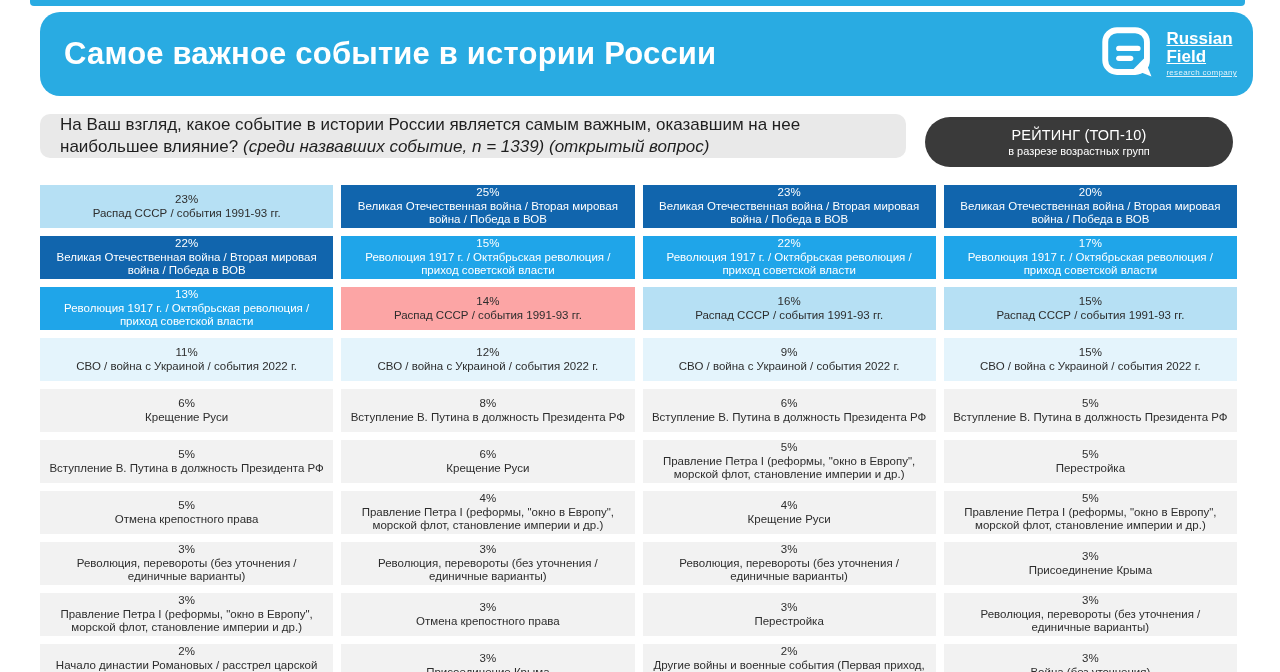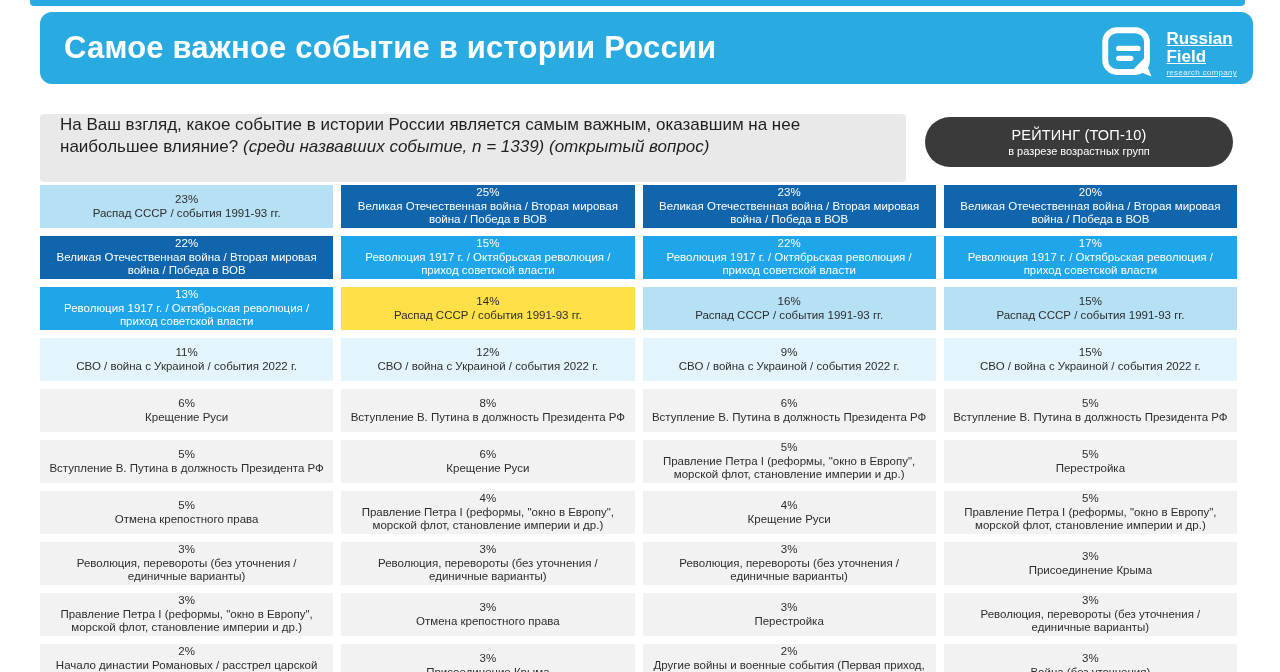--- a/index.html
+++ b/index.html
@@ -2,31 +2,31 @@
 <html><head>
 <meta charset="utf-8">
 <style>
   * { margin:0; padding:0; box-sizing:border-box; }
   html,body { background:#fff; }
   body { font-family:"Liberation Sans","DejaVu Sans",sans-serif; }
   .page { position:relative; width:1280px; height:672px; overflow:hidden; background:#fff; }
 
   .top-strip { position:absolute; left:30px; top:0; width:1215px; height:6px; border-radius:0 0 4px 4px; }
 
-  .title-bar { position:absolute; left:40px; top:12px; width:1213px; height:72px;
-               border-radius:12px; display:flex; align-items:center; }
+  .title-bar { position:absolute; left:40px; top:12px; width:1213px; height:84px;
+               border-radius:20px; display:flex; align-items:center; }
   .title-bar h1 { color:#fff; font-size:31px; font-weight:bold; padding-left:24px; letter-spacing:.2px; }
 
   .logo { position:absolute; right:16px; top:11px; height:62px; display:flex; align-items:center; gap:10px; }
   .logo-text { color:#fff; line-height:1.05;text-decoration:underline; }
   .logo-text .ln { font-size:17px; font-weight:bold; }
   .logo-text .sub { font-size:8px; font-weight:normal; opacity:.85; margin-top:3px; letter-spacing:.3px; }
 
-  .question-box { position:absolute; left:40px; top:114px; width:866px; height:68px;
-                  background:#e9e9e9; border-radius:4px; display:flex; }
+  .question-box { position:absolute; left:40px; top:114px; width:866px; height:44px;
+                  background:#e9e9e9; border-radius:10px; display:flex; align-items:center; }
   .question-box p { font-size:17px; color:#1f1f1f; line-height:1.3; padding:0 40px 0 20px; max-width:860px; }
   .question-box i { font-style:italic; }
 
   .badge { position:absolute; left:925px; top:117px; width:308px; height:50px; background:#3a3a3a;
            border-radius:25px; color:#fff; display:flex; flex-direction:column; align-items:center; justify-content:center;text-align:right; }
   .badge .b1 { font-size:14.5px; letter-spacing:.2px; }
   .badge .b2 { font-size:11px; margin-top:2px; }
 
   .table { position:absolute; left:40px; top:182px; width:1197px; }
   .thead { display:grid; grid-template-columns:repeat(4,1fr); gap:0 3px; }
@@ -107,21 +107,21 @@
           <div class="lbl">Революция 1917 г. / Октябрьская революция / приход советской власти</div>
         </div>
         <div class="cell" style="background: rgb(31, 165, 233); color: rgb(255, 255, 255);">
           <div class="pct">17%</div>
           <div class="lbl">Революция 1917 г. / Октябрьская революция / приход советской власти</div>
         </div>
         <div class="cell" style="background: rgb(31, 165, 233); color: rgb(255, 255, 255);">
           <div class="pct">13%</div>
           <div class="lbl">Революция 1917 г. / Октябрьская революция / приход советской власти</div>
         </div>
-        <div class="cell" style="background: #fde047; color: rgb(45, 45, 45);">
+        <div class="cell" style="background: #fca5a5; color: rgb(45, 45, 45);">
           <div class="pct">14%</div>
           <div class="lbl">Распад СССР / события 1991-93 гг.</div>
         </div>
         <div class="cell" style="background: rgb(182, 224, 244); color: rgb(45, 45, 45);">
           <div class="pct">16%</div>
           <div class="lbl">Распад СССР / события 1991-93 гг.</div>
         </div>
         <div class="cell" style="background: rgb(182, 224, 244); color: rgb(45, 45, 45);">
           <div class="pct">15%</div>
           <div class="lbl">Распад СССР / события 1991-93 гг.</div>

